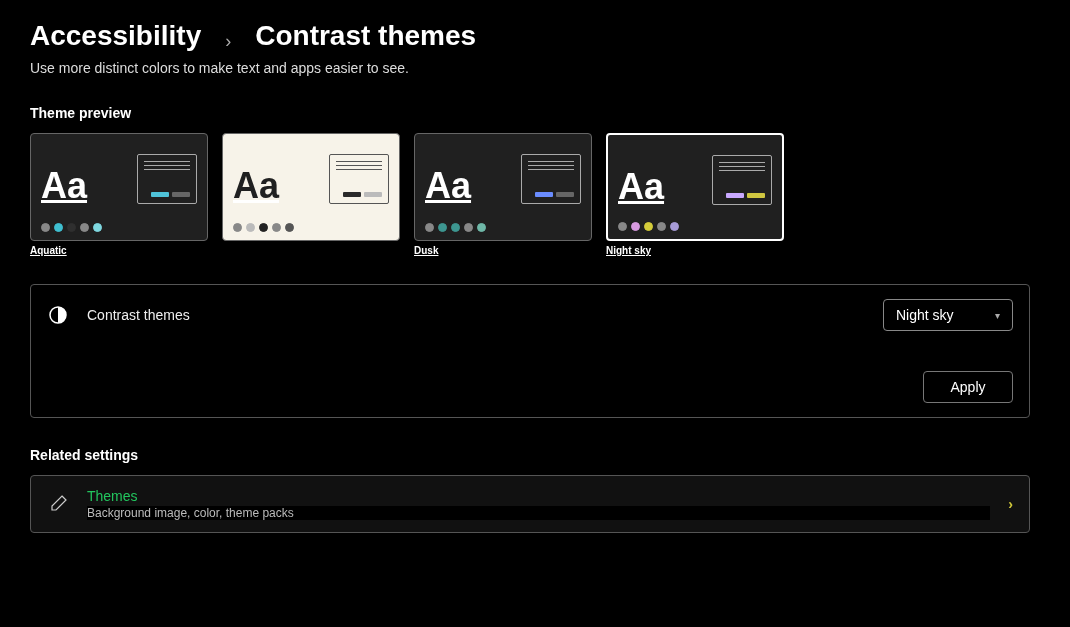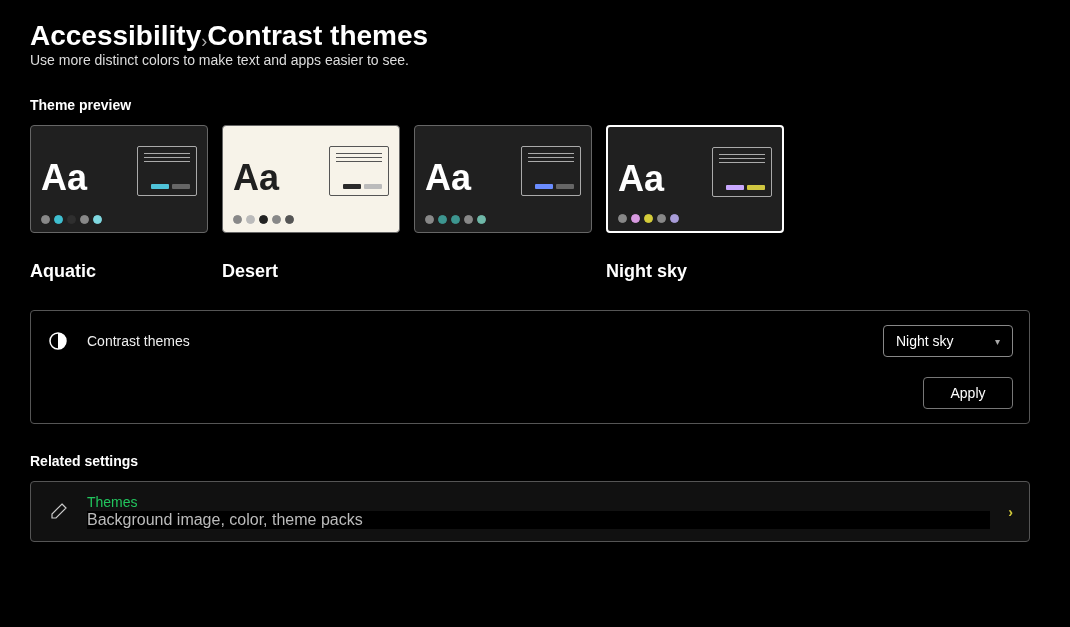--- a/index.html
+++ b/index.html
@@ -9,30 +9,30 @@
     font-family: "Segoe UI", -apple-system, sans-serif;
     font-size: 14px;
     width: 1070px;
     height: 627px;
     overflow: hidden;
     padding: 20px 30px;
   }
   .breadcrumb {
     display: flex;
     align-items: flex-end;
-    gap: 0;
+    gap: 24px;
     font-size: 28px;
     font-weight: 600;
-    margin-bottom: 0;
+    margin-bottom: 8px;
   }
   .breadcrumb .chev { font-size: 18px; color: #aaa; font-weight: normal; }
   .subtitle { color: #ddd; font-size: 14px; margin-bottom: 28px; }
   .section-header { font-weight: 600; font-size: 14px; margin-bottom: 12px; margin-top: 29px; }
   .previews { display: flex; gap: 14px; margin-bottom: 28px; }
-  .preview-card { width: 178px; cursor: pointer; }
+  .preview-card { width: 178px; cursor: pointer; text-decoration: underline; }
   .preview-box {
     width: 178px; height: 108px;
     border: 1px solid #666;
     border-radius: 4px;
     padding: 12px 10px 8px 10px;
     position: relative;
     display: flex;
     flex-direction: column;
     justify-content: space-between;
   }
@@ -46,21 +46,21 @@
     position: relative;
     padding: 6px 6px;
     display: flex; flex-direction: column; justify-content: space-between;
   }
   .mini-lines { display: flex; flex-direction: column; gap: 3px; }
   .mini-line { height: 1px; }
   .mini-btns { display: flex; gap: 3px; justify-content: flex-end; }
   .mini-btn { width: 18px; height: 5px; border-radius: 1px; }
   .swatches { display: flex; gap: 4px; margin-top: 6px; }
   .swatch { width: 9px; height: 9px; border-radius: 50%; border: 1px solid; }
-  .preview-label { margin-top: 28px; font-weight: 600; font-size: 18px; }
+  .preview-label { margin-top: 4px; font-weight: 600; font-size: 10px; }
 
   .setting-panel {
     border: 1px solid #555;
     border-radius: 4px;
     padding: 14px 16px;
     width: 1000px;
     margin-bottom: 26px;
   }
   .setting-row1 { display: flex; align-items: center; gap: 18px; }
   .setting-icon { width: 22px; height: 22px; display:flex; align-items:center; justify-content:center; }
@@ -82,38 +82,39 @@
   .btn {
     border: 1px solid #777;
     background: transparent;
     color: #fff;
     border-radius: 4px;
     padding: 7px 0;
     width: 90px;
     text-align: center;
     font-size: 14px;
     cursor: pointer;
+    margin-top: 20px;
   }
   .btn.accent { border-color: #d4cc3a; color: #d4cc3a; }
 
   .related-panel {
     border: 1px solid #555;
     border-radius: 4px;
     padding: 12px 16px;
     width: 1000px;
     display: flex;
     align-items: center;
     gap: 18px;
     cursor: pointer;
     background: #111;
   }
   .related-text { flex: 1; }
   .related-title { font-size: 14px; color: #eee; }
   .related-title.accent { color: #22c55e; }
-  .related-sub { font-size: 16px; color: #bbb; margin-top: 1px; background:#000; display:inline-block; padding-right:8px; width: 100%; }
+  .related-sub { font-size: 12px; color: #bbb; margin-top: 1px; background:#000; display:inline-block; padding-right:8px; width: 100%; }
   .chev-right { color: #d0c83a; font-size: 14px; font-weight: bold; }
 </style>
 </head>
 <body>
 
 <div class="breadcrumb">
   <span>Accessibility</span>
   <span class="chev">›</span>
   <span>Contrast themes</span>
 </div>
@@ -166,21 +167,20 @@
           </div>
         </div>
         <div class="swatches">
           <div class="swatch" style="background: rgb(136, 136, 136); border-color: rgb(136, 136, 136);"></div>
           <div class="swatch" style="background: rgb(187, 187, 187); border-color: rgb(187, 187, 187);"></div>
           <div class="swatch" style="background: rgb(34, 34, 34); border-color: rgb(34, 34, 34);"></div>
           <div class="swatch" style="background: rgb(136, 136, 136); border-color: rgb(136, 136, 136);"></div>
           <div class="swatch" style="background: rgb(85, 85, 85); border-color: rgb(85, 85, 85);"></div>
         </div>
       </div>
-      <div class="preview-label">Desert</div>
     </div>
     <div class="preview-card">
       <div class="preview-box" style="background: rgb(32, 32, 32);">
         <div class="aa-row">
           <div class="aa-text" style="color: rgb(255, 255, 255);">Aa</div>
           <div class="mini-window" style="border-color: rgb(170, 170, 170);">
             <div class="mini-lines">
               <div class="mini-line" style="background: rgb(170, 170, 170);"></div>
               <div class="mini-line" style="background: rgb(170, 170, 170);"></div>
               <div class="mini-line" style="background: rgb(170, 170, 170);"></div>
@@ -192,20 +192,21 @@
           </div>
         </div>
         <div class="swatches">
           <div class="swatch" style="background: rgb(136, 136, 136); border-color: rgb(136, 136, 136);"></div>
           <div class="swatch" style="background: rgb(61, 150, 144); border-color: rgb(61, 150, 144);"></div>
           <div class="swatch" style="background: rgb(61, 150, 144); border-color: rgb(61, 150, 144);"></div>
           <div class="swatch" style="background: rgb(136, 136, 136); border-color: rgb(136, 136, 136);"></div>
           <div class="swatch" style="background: rgb(111, 184, 168); border-color: rgb(111, 184, 168);"></div>
         </div>
       </div>
+      <div class="preview-label">Dusk</div>
     </div>
     <div class="preview-card">
       <div class="preview-box selected" style="background: rgb(32, 32, 32);">
         <div class="aa-row">
           <div class="aa-text" style="color: rgb(255, 255, 255);">Aa</div>
           <div class="mini-window" style="border-color: rgb(170, 170, 170);">
             <div class="mini-lines">
               <div class="mini-line" style="background: rgb(170, 170, 170);"></div>
               <div class="mini-line" style="background: rgb(170, 170, 170);"></div>
               <div class="mini-line" style="background: rgb(170, 170, 170);"></div>

